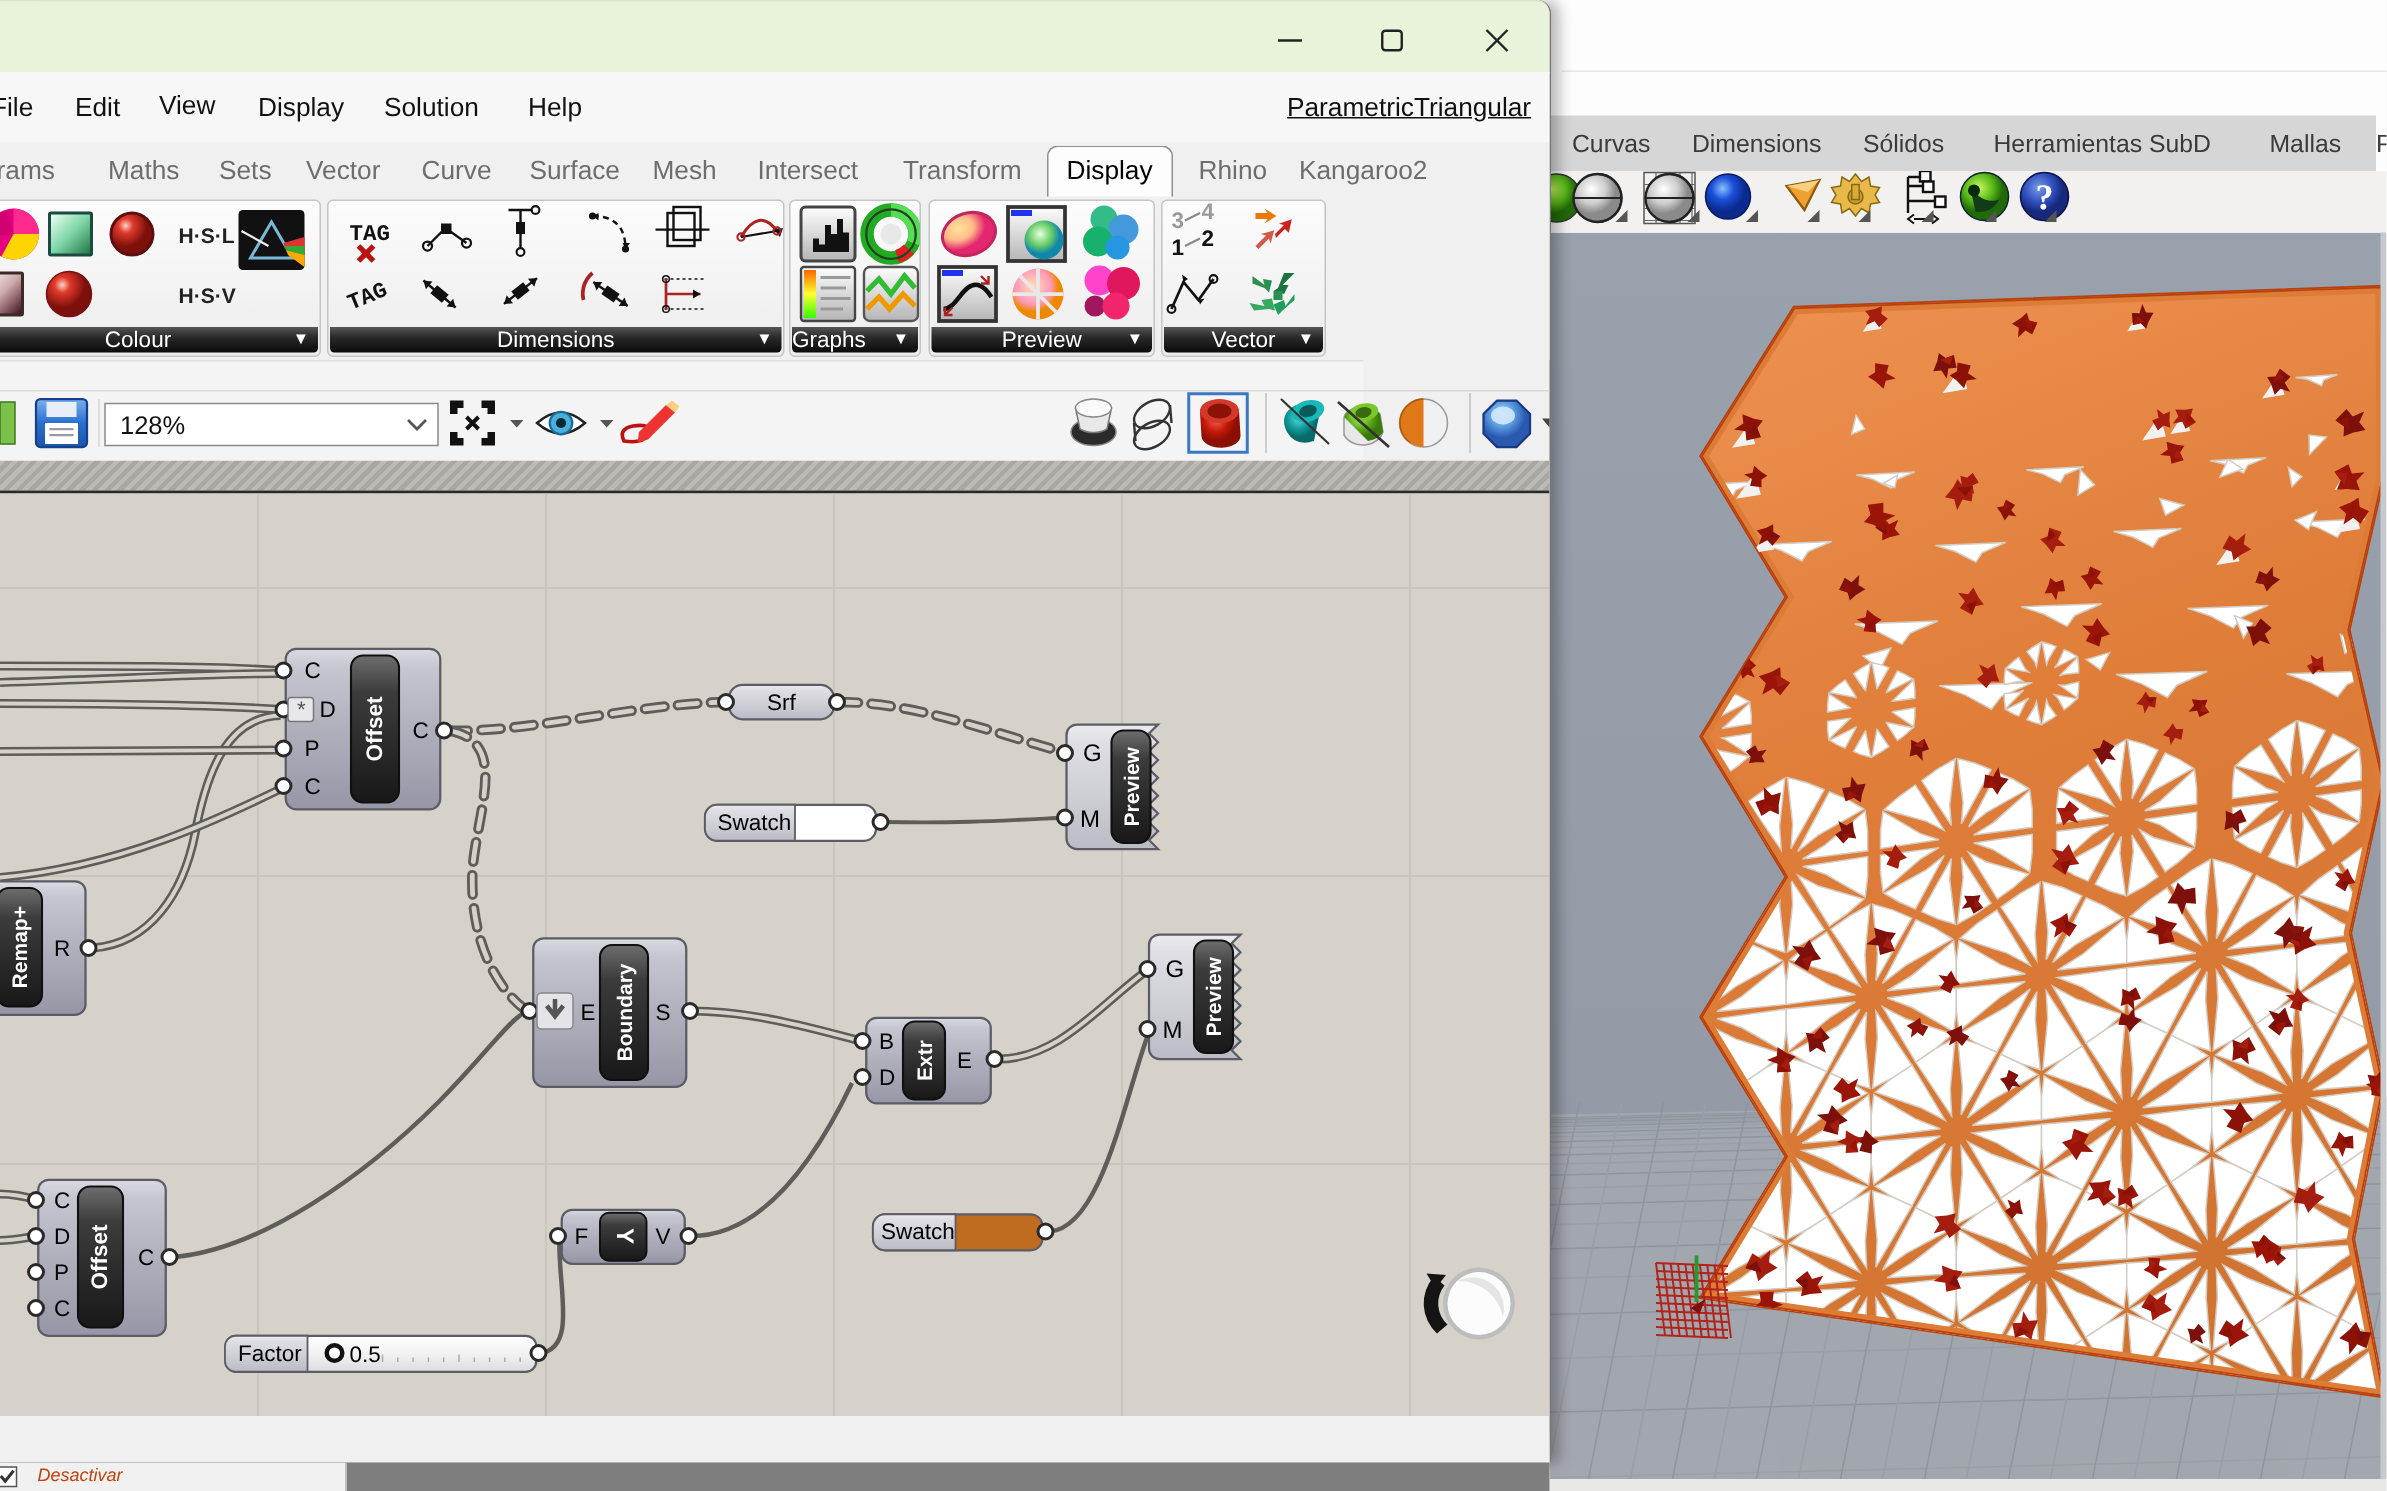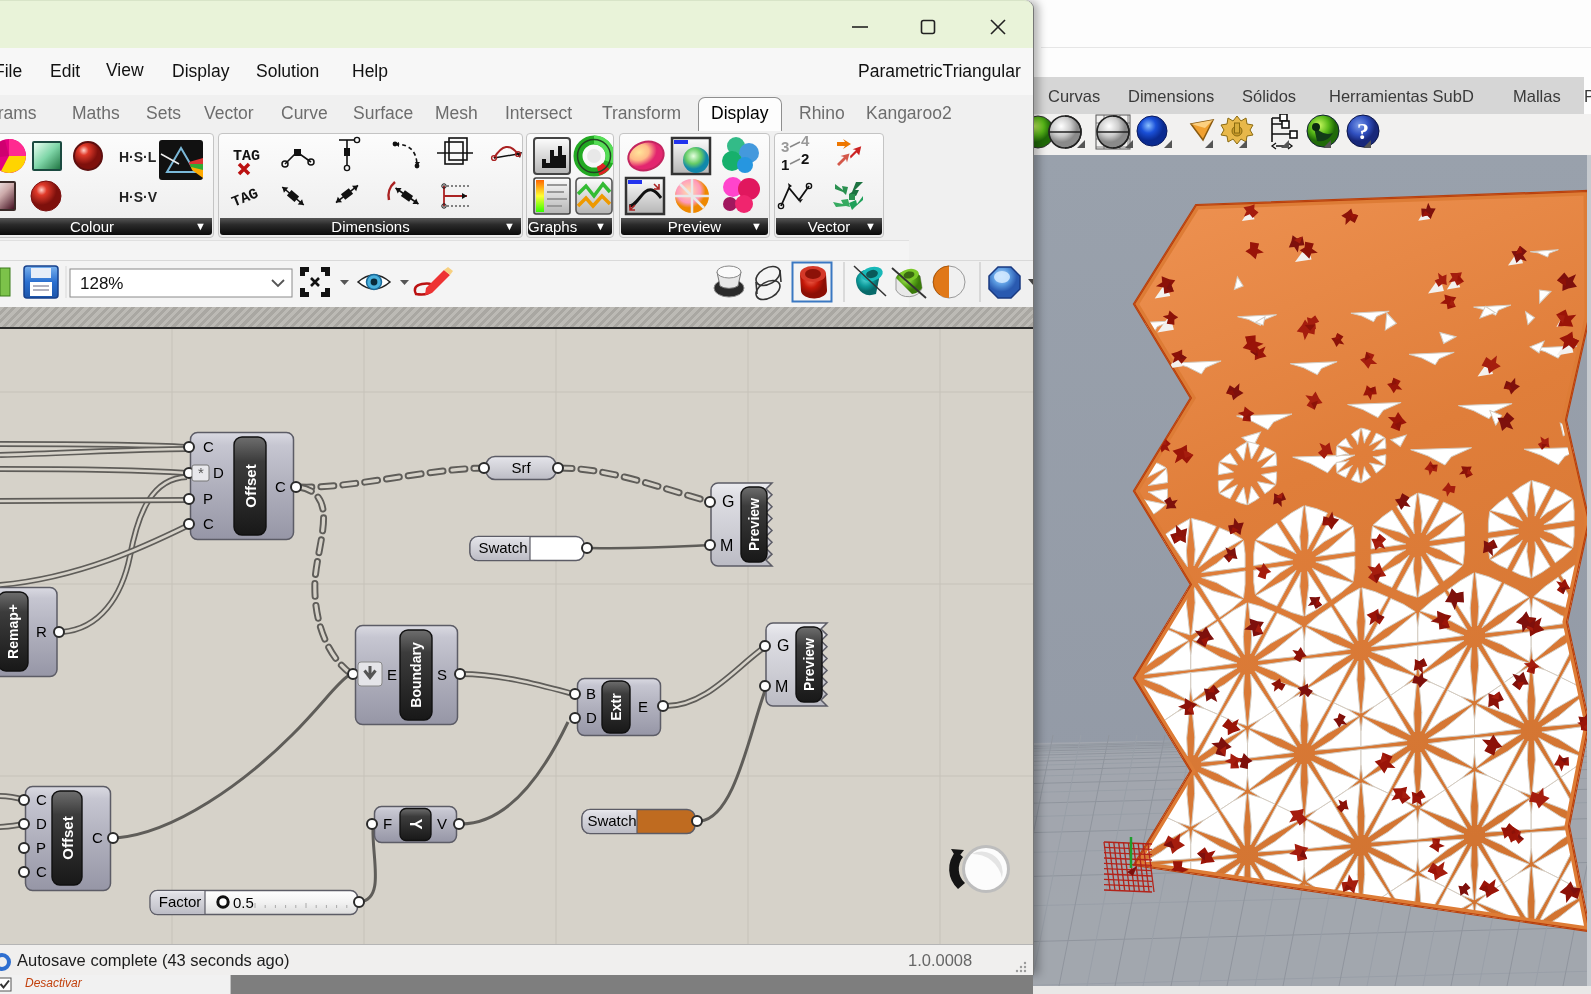--- a/index.html
+++ b/index.html
@@ -998,21 +998,21 @@
     </svg>
   </div>
 
   <div class="abs" style="left:0;top:48px;width:1033px;height:47px;background:#f7f7f7;font-size:17.5px;color:#111;">
     <span class="abs" style="left:-6px;top:13px;">File</span>
     <span class="abs" style="left:50px;top:13px;">Edit</span>
     <span class="abs" style="left:106px;top:12px;">View</span>
     <span class="abs" style="left:172px;top:13px;">Display</span>
     <span class="abs" style="left:256px;top:13px;">Solution</span>
     <span class="abs" style="left:352px;top:13px;">Help</span>
-    <span class="abs" style="left:858px;top:13px;">ParametricTriangular</span>
+    <span class="abs" style="left:858px;top:13px;text-decoration:underline;">ParametricTriangular</span>
   </div>
 
   <div class="abs" style="left:0;top:95px;width:1033px;height:36px;background:#f0f0f0;font-size:17.5px;color:#6d6d6d;">
     <span class="abs" style="left:-12px;top:8px;">arams</span>
     <span class="abs" style="left:72px;top:8px;">Maths</span>
     <span class="abs" style="left:146px;top:8px;">Sets</span>
     <span class="abs" style="left:204px;top:8px;">Vector</span>
     <span class="abs" style="left:281px;top:8px;">Curve</span>
     <span class="abs" style="left:353px;top:8px;">Surface</span>
     <span class="abs" style="left:435px;top:8px;">Mesh</span>
@@ -1553,37 +1553,20 @@
 <path d="M956,851 a27,27 0 0 0 2,38 l7,-6 a19,19 0 0 1 -2,-26 z" fill="#141414"></path>
 <path d="M951,849 l13,1 -7,9 z" fill="#141414"></path>
 <circle cx="986" cy="869" r="24" fill="#bdbdbd"></circle>
 <circle cx="986" cy="869" r="21" fill="#fcfcfc"></circle>
 <path d="M972,854 a21,21 0 0 1 30,24 a30,30 0 0 0 -30,-24z" fill="#e4e4e4"></path>
 </g>
         </svg>
     </div>
   </div>
 
-  <div class="abs" style="left:0;top:944px;width:1033px;height:31px;background:#f0efee;border-top:1px solid #b5b5b5;font-size:16.5px;color:#1c1c1c;">
-    <svg class="abs" style="left:-8px;top:7px;" width="20" height="20">
-        <circle cx="10" cy="10" r="7" fill="none" stroke="#2f6fd0" stroke-width="4"></circle>
-      </svg>
-    <span class="abs" style="left:17px;top:6px;">Autosave complete (43 seconds ago)</span>
-    <span class="abs" style="left:908px;top:6px;color:#666;">1.0.0008</span>
-    <svg class="abs" style="left:1012px;top:15px;" width="16" height="14">
-      <g fill="#9a9a9a">
-          <circle cx="13" cy="3" r="1.2"></circle>
-          <circle cx="9" cy="7" r="1.2"></circle>
-          <circle cx="13" cy="7" r="1.2"></circle>
-          <circle cx="5" cy="11" r="1.2"></circle>
-          <circle cx="9" cy="11" r="1.2"></circle>
-          <circle cx="13" cy="11" r="1.2"></circle>
-        </g>
-    </svg>
-  </div>
 
   <div class="abs" style="left:0;top:975px;width:1033px;height:19px;background:#7e7e7e;overflow:hidden;">
     <div class="abs" style="left:0;top:0;width:230px;height:19px;background:#f1f1f1;border-right:1px solid #c0c0c0;">
       <svg class="abs" style="left:-4px;top:2px;" width="18" height="16">
           <rect x="2" y="1" width="13" height="13" fill="#fff" stroke="#555"></rect>
           <path d="M4.5 7 L7.5 10.5 L13 3.5" fill="none" stroke="#333" stroke-width="2"></path>
         </svg>
       <span class="abs" style="left:25px;top:1px;font-size:12px;color:#c2410c;font-style:italic;">Desactivar</span>
     </div>
   </div>

